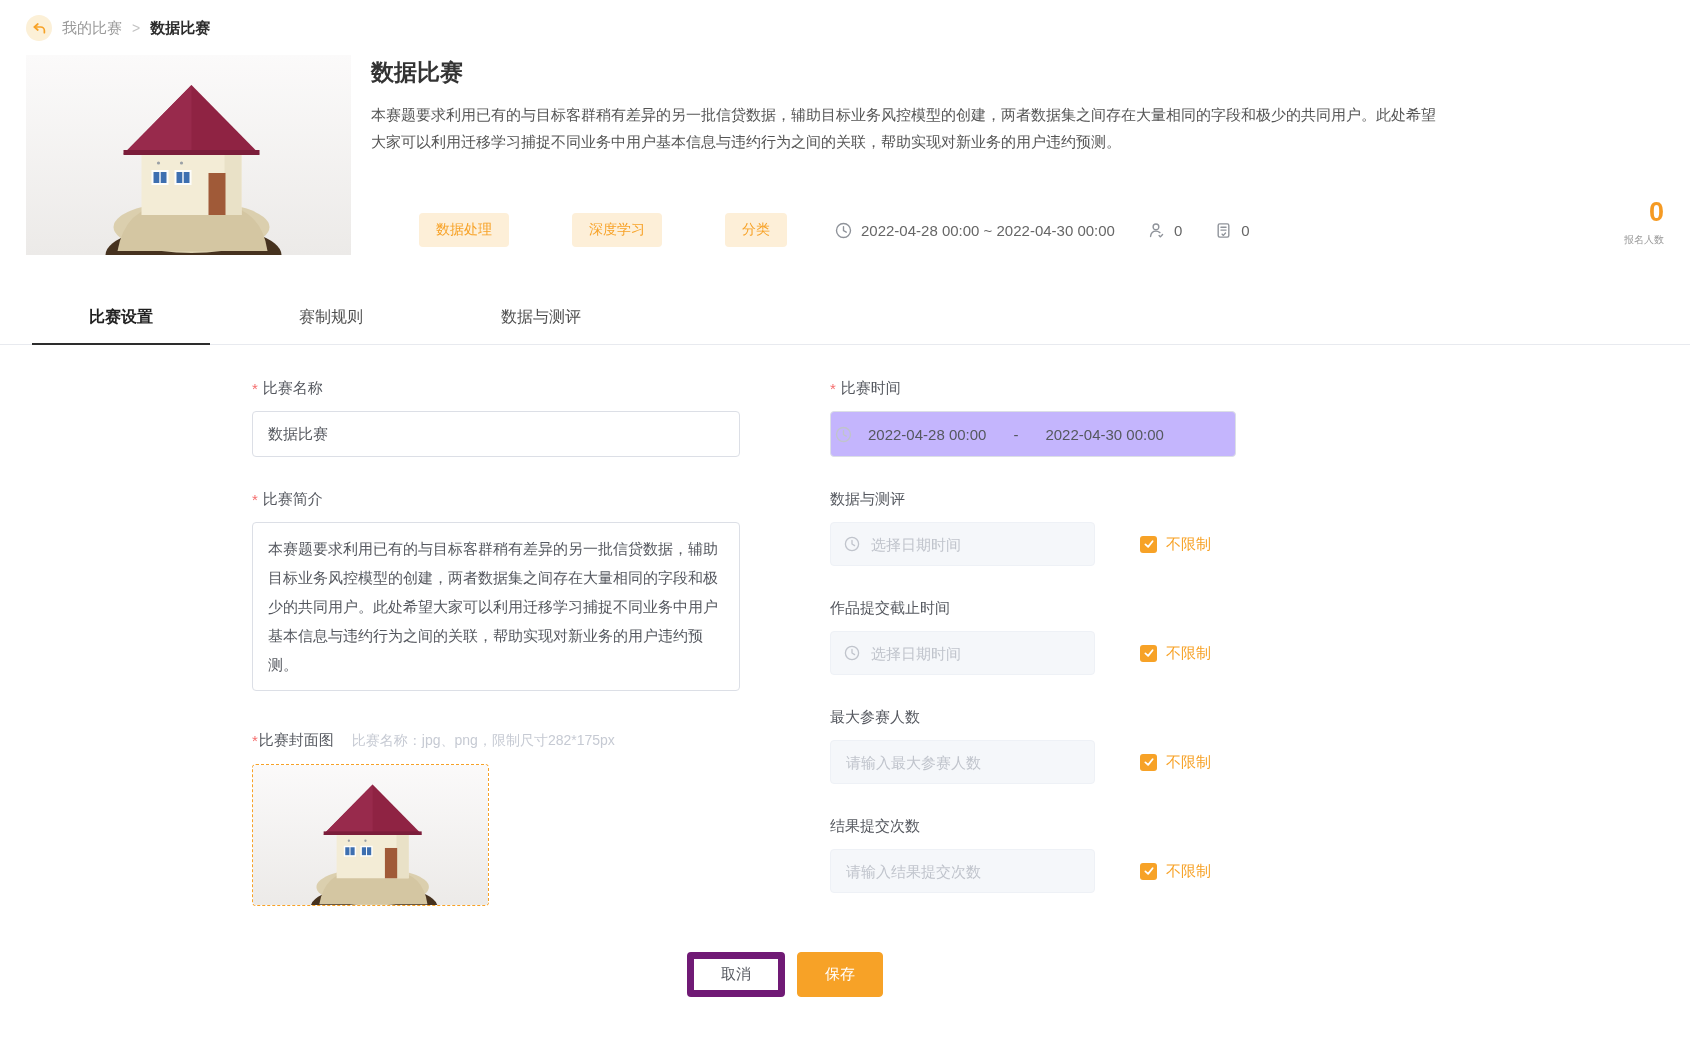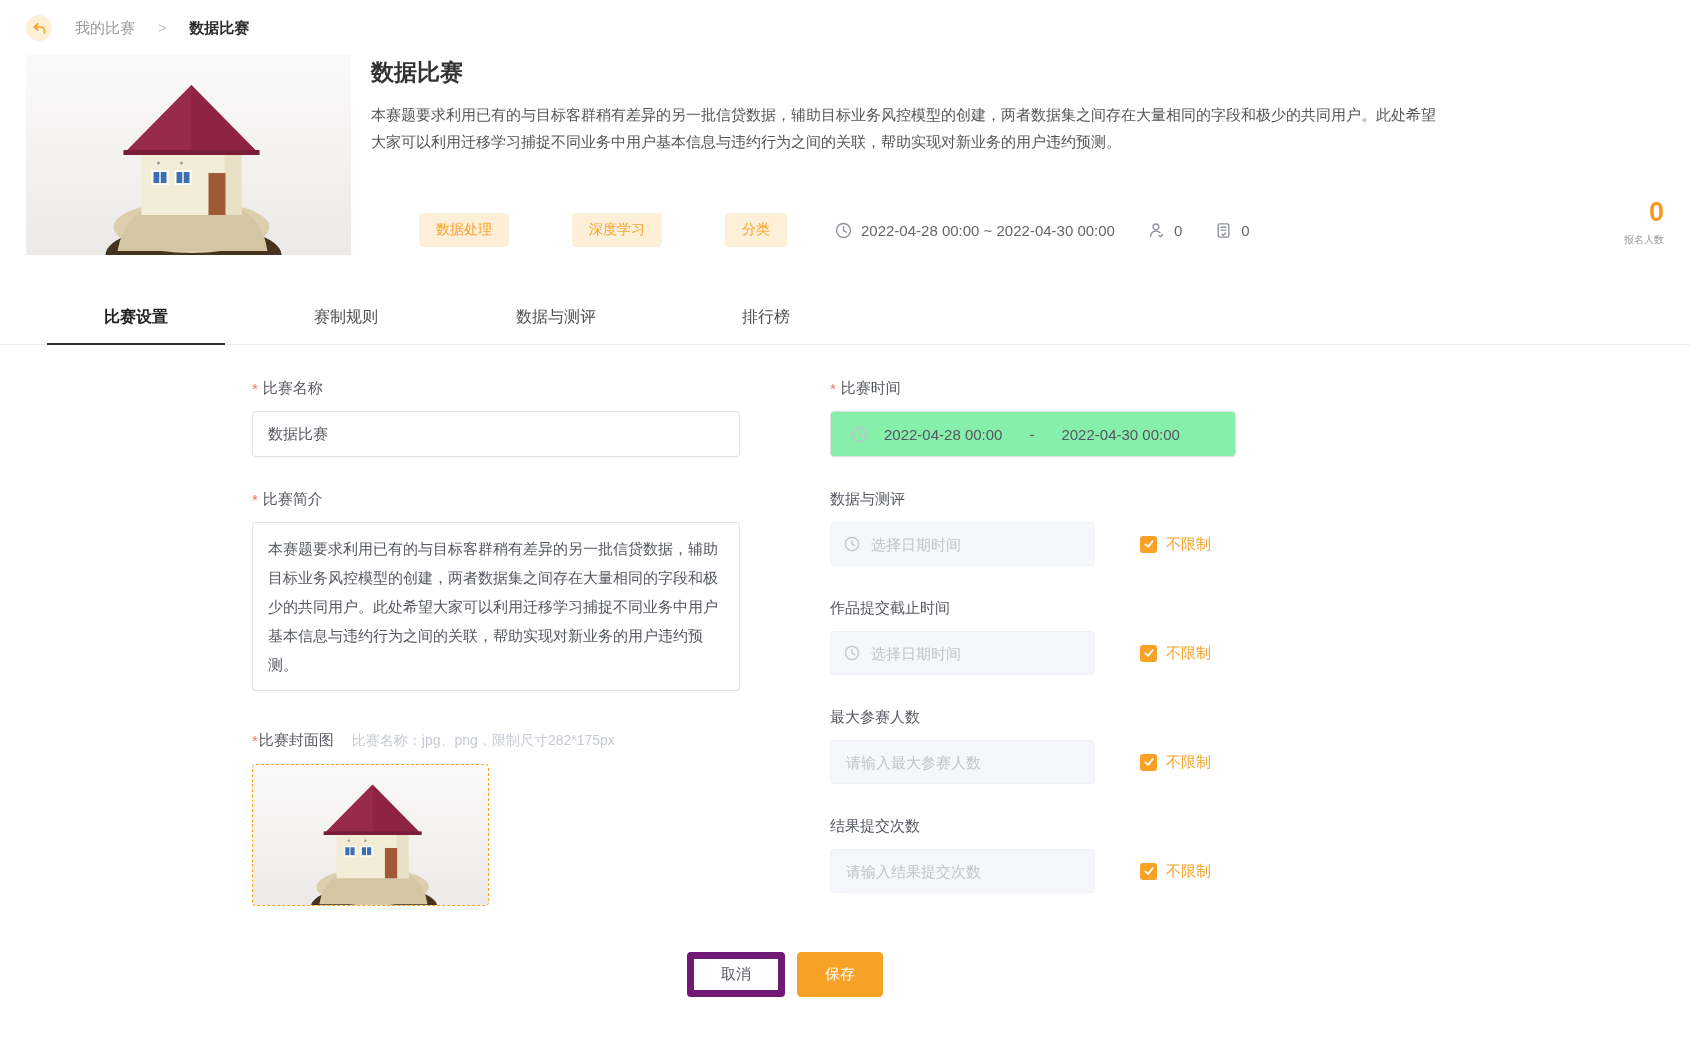--- a/index.html
+++ b/index.html
@@ -1,21 +1,21 @@
 <!DOCTYPE html>
 <html><head>
 <meta charset="utf-8">
 <style>
   * { box-sizing: border-box; }
   html,body { margin:0; padding:0; background:#fff; }
   body { font-family:"Liberation Sans","DejaVu Sans",sans-serif; color:#333; }
   .page { width:1690px; height:1043px; background:#fff; overflow:hidden; position:relative; }
 
   
-  .breadcrumb { display:flex; align-items:center; gap:23px; padding:15px 0 12px 26px; font-size:15px; }
+  .breadcrumb { display:flex; align-items:center; gap:10px; padding:15px 0 12px 26px; font-size:15px; }
   .crumb-icon { width:26px; height:26px; border-radius:50%; background:#FCF0D7; color:#F7A227;
                 display:flex; align-items:center; justify-content:center; flex:none; }
   .bc-parent { color:#9a9a9a; cursor:pointer; }
   .bc-sep { color:#c3c3c3; font-size:14px; }
   .bc-current { color:#2b2b2b; font-weight:700; }
 
   
   .header { display:flex; padding:2px 26px 0 26px; }
   .header-photo { width:325px; height:200px; flex:none; overflow:hidden; }
   .header-photo svg { display:block; width:100%; height:100%; }
@@ -24,21 +24,21 @@
   .comp-desc { margin:0; font-size:15px; color:#555; line-height:1.8; max-width:1072px; }
   .meta-row { margin-top:auto; display:flex; align-items:center; padding-bottom:8px; }
   .tag { background:#FDEFD8; color:#F7A227; font-size:14px; padding:8px 17px; border-radius:4px; margin-right:15px;margin-left:48px; }
   .meta-item { display:flex; align-items:center; gap:9px; color:#666; font-size:15px; margin-left:33px; }
   .meta-item svg { color:#8f939a; }
   .enroll { flex:none; width:130px; text-align:right; align-self:flex-end; padding-bottom:8px; }
   .enroll-num { color:#F59A23; font-size:27px; font-weight:700; line-height:1; }
   .enroll-label { color:#999; font-size:10px; margin-top:7px; }
 
   
-  .tabs { display:flex; margin-top:40px; border-bottom:1px solid #E8EAEF; padding-left:47px; }
+  .tabs { display:flex; margin-top:40px; border-bottom:1px solid #E8EAEF; padding-left:32px; }
   .tab { width:178px; margin-right:32px; text-align:center; font-size:16px; color:#4f4f4f;
          padding:12px 0 15px 0; cursor:pointer; }
   .tab.active { color:#1f1f1f; font-weight:700; border-bottom:2px solid #2d2d2d; margin-bottom:-1px; }
 
   
   .form { display:flex; padding:34px 0 0 252px; }
   .col-left { width:488px; }
   .col-right { width:406px; margin-left:90px; }
   .field-label { font-size:15px; color:#55585f; margin-bottom:13px; display:flex; align-items:center; }
   .star { color:#F56C6C; margin-right:5px; }
@@ -49,21 +49,21 @@
                 font-size:15px; color:#55585f; line-height:29px; resize:none; outline:none;
                 font-family:"Liberation Sans","DejaVu Sans",sans-serif; }
   .group { margin-bottom:33px; }
   .cover-label-row { display:flex; align-items:center; margin:36px 0 14px 0; }
   .hint { color:#c6cad3; font-size:14px; margin-left:18px; }
   .cover-preview { width:237px; height:142px; border:1px dashed #F7A227; border-radius:4px;
                    overflow:hidden; cursor:pointer; }
   .cover-preview svg { display:block; width:100%; height:100%; }
 
   .date-range { display:flex; align-items:center; height:46px; border:1px solid #DCDFE6; border-radius:4px;
-                padding:0 20px; font-size:15px; color:#55585f; background:#86efac; cursor:pointer; }
+                padding:0 4px; font-size:15px; color:#55585f; background:#c4b5fd; cursor:pointer; }
   .date-range svg { color:#c0c4cc; flex:none; }
   .dr-start { margin-left:16px; }
   .dr-sep { margin:0 27px; color:#55585f; }
 
   .input-row { display:flex; align-items:center; }
   .dis-input { width:265px; height:44px; background:#F5F7FA; border:1px solid #eef1f6; border-radius:4px;
                display:flex; align-items:center; padding:0 13px; }
   .dis-input svg { color:#c0c4cc; flex:none; margin-right:9px; }
   .dis-input input { border:none; background:transparent; outline:none; flex:1; min-width:0;
                      font-size:15px; color:#701a75; font-family:inherit; }
@@ -165,21 +165,20 @@
     <div class="enroll">
       <div class="enroll-num">0</div>
       <div class="enroll-label">报名人数</div>
     </div>
   </div>
 
   <div class="tabs">
     <div class="tab active">比赛设置</div>
     <div class="tab">赛制规则</div>
     <div class="tab">数据与测评</div>
-    <div class="tab">排行榜</div>
   </div>
 
   <div class="form">
 
     <div class="col-left">
       <div class="group">
         <div class="field-label">
           <span class="star">*</span>
           <span>比赛名称</span>
         </div>

